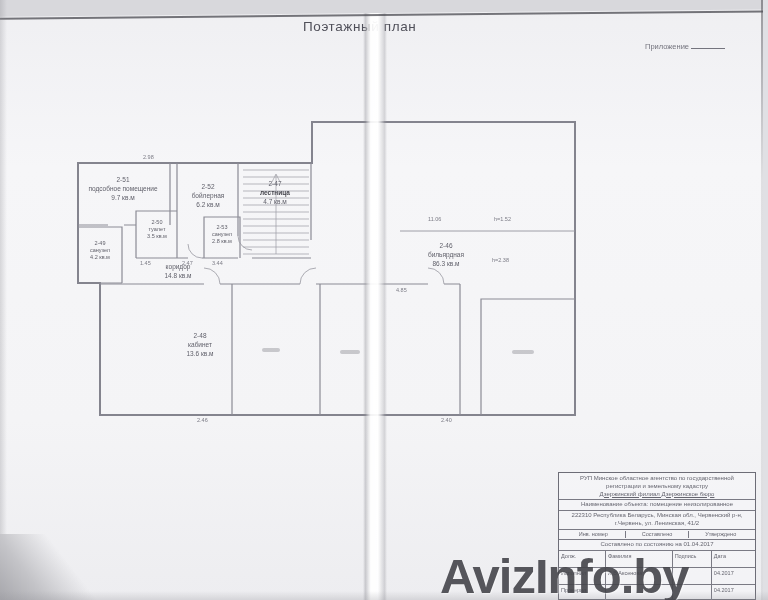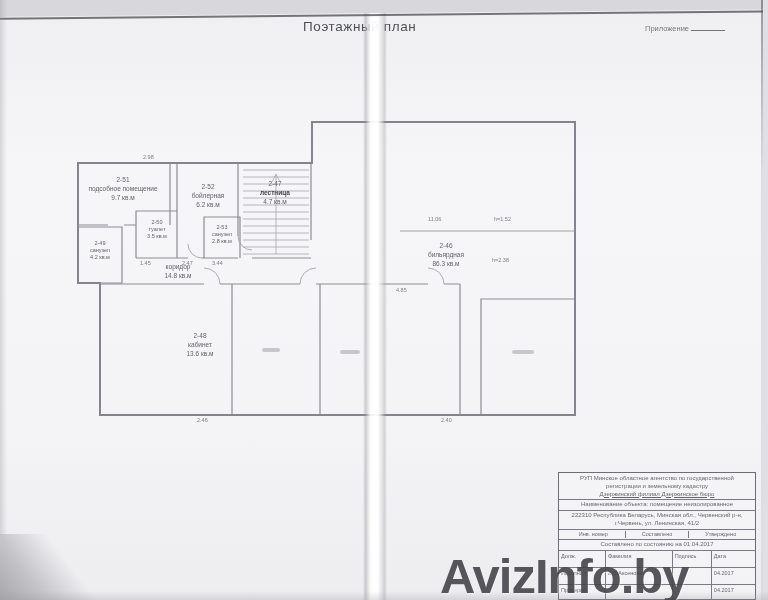--- a/index.html
+++ b/index.html
@@ -20,21 +20,21 @@
   .bl-corner{position:absolute;left:0;top:534px;width:96px;height:66px;
              background:linear-gradient(52deg,#a6a6ab 0%,#c4c4c8 32%,rgba(238,238,241,0) 66%);z-index:5;}
   .bottom-shade{position:absolute;left:0;top:591px;width:768px;height:9px;
                 background:linear-gradient(rgba(150,150,156,0),rgba(150,150,156,.28));z-index:5;}
   .fold{position:absolute;left:363px;top:0;width:24px;height:600px;z-index:4;filter:blur(.3px);
         background:linear-gradient(90deg,rgba(150,150,156,0) 0%,rgba(150,150,156,.42) 10%,
           rgba(255,255,255,.9) 32%,rgba(255,255,255,.95) 62%,rgba(160,160,166,.38) 90%,rgba(160,160,166,0) 100%);}
   
   .doc-title{position:absolute;left:303px;top:19px;font-size:13.5px;color:#50505a;
              letter-spacing:.6px;z-index:2;}
-  .appendix{position:absolute;left:645px;top:23px;font-size:7.5px;color:#74747e;z-index:2;text-align:center;}
+  .appendix{position:absolute;left:645px;top:41px;font-size:7.5px;color:#74747e;z-index:2;text-align:center;}
   .appendix-line{display:inline-block;width:34px;height:7px;border-bottom:1px solid #74747e;margin-left:2px;}
   
   svg.plan{position:absolute;left:0;top:0;z-index:1;}
   .room-label{position:absolute;text-align:center;color:#5f5f69;font-size:6.5px;line-height:1.35;z-index:2;}
   .room-label span{display:block;}
   .room-label.small{font-size:5.5px;line-height:1.3;}
   .dark-name{color:#45454d;font-weight:bold;}
   .dim{position:absolute;font-size:5.5px;color:#7c7c86;z-index:2;}
   .smudge{position:absolute;background:rgba(125,125,134,.38);border-radius:2px;filter:blur(.5px);z-index:2;}
   

